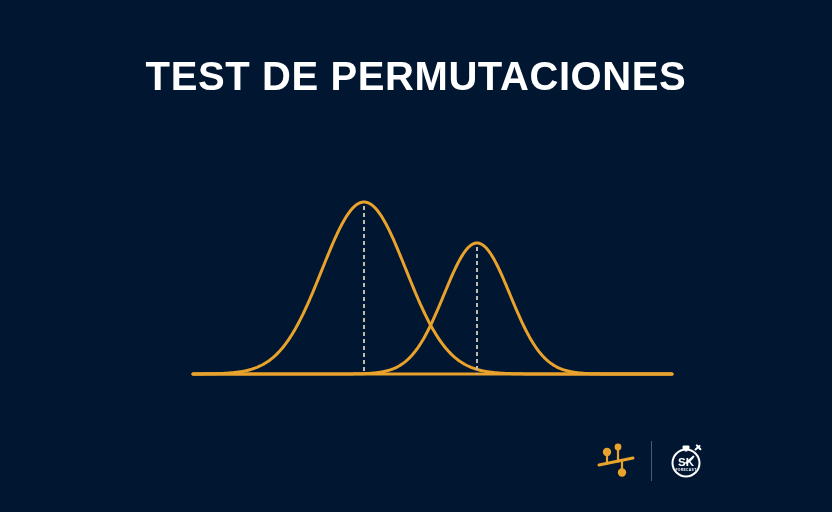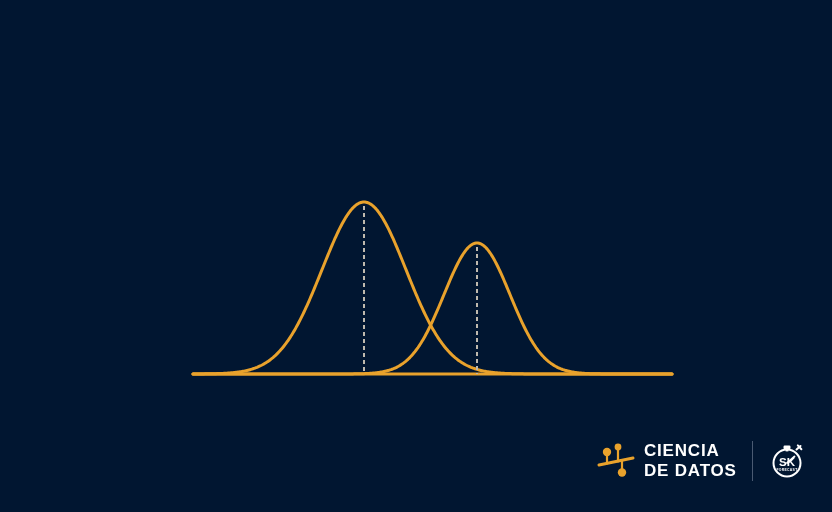--- a/index.html
+++ b/index.html
@@ -79,20 +79,21 @@
     width: 42px;
     height: 42px;
     flex: 0 0 auto;
   }
 </style>
 </head>
 <body>
 
 <div id="slide">
 
+  <div id="title">TEST DE PERMUTACIONES</div>
 
   <div id="chart-area">
     <svg id="chart-svg" width="832" height="512" viewBox="0 0 832 512">
 
       <path id="curve-1" fill="none" stroke="#E9A22C" stroke-width="3" stroke-linecap="round" stroke-linejoin="round" d="M193.0 373.96 L194.0 373.95 L195.0 373.95 L196.0 373.94 L197.0 373.94 L198.0 373.93 L199.0 373.92 L200.0 373.92 L201.0 373.91 L202.0 373.90 L203.0 373.89 L204.0 373.88 L205.0 373.87 L206.0 373.85 L207.0 373.84 L208.0 373.83 L209.0 373.81 L210.0 373.79 L211.0 373.77 L212.0 373.75 L213.0 373.73 L214.0 373.71 L215.0 373.68 L216.0 373.65 L217.0 373.62 L218.0 373.59 L219.0 373.56 L220.0 373.52 L221.0 373.48 L222.0 373.43 L223.0 373.39 L224.0 373.34 L225.0 373.28 L226.0 373.22 L227.0 373.16 L228.0 373.09 L229.0 373.02 L230.0 372.94 L231.0 372.86 L232.0 372.77 L233.0 372.67 L234.0 372.57 L235.0 372.46 L236.0 372.35 L237.0 372.22 L238.0 372.09 L239.0 371.95 L240.0 371.80 L241.0 371.64 L242.0 371.47 L243.0 371.29 L244.0 371.10 L245.0 370.89 L246.0 370.68 L247.0 370.45 L248.0 370.21 L249.0 369.95 L250.0 369.68 L251.0 369.39 L252.0 369.09 L253.0 368.77 L254.0 368.43 L255.0 368.07 L256.0 367.69 L257.0 367.30 L258.0 366.88 L259.0 366.44 L260.0 365.98 L261.0 365.50 L262.0 364.99 L263.0 364.45 L264.0 363.90 L265.0 363.31 L266.0 362.69 L267.0 362.05 L268.0 361.38 L269.0 360.68 L270.0 359.95 L271.0 359.18 L272.0 358.38 L273.0 357.55 L274.0 356.68 L275.0 355.78 L276.0 354.85 L277.0 353.87 L278.0 352.86 L279.0 351.81 L280.0 350.72 L281.0 349.59 L282.0 348.43 L283.0 347.22 L284.0 345.97 L285.0 344.67 L286.0 343.34 L287.0 341.96 L288.0 340.54 L289.0 339.08 L290.0 337.57 L291.0 336.02 L292.0 334.43 L293.0 332.79 L294.0 331.11 L295.0 329.39 L296.0 327.62 L297.0 325.81 L298.0 323.96 L299.0 322.07 L300.0 320.13 L301.0 318.16 L302.0 316.15 L303.0 314.09 L304.0 312.00 L305.0 309.88 L306.0 307.71 L307.0 305.52 L308.0 303.29 L309.0 301.03 L310.0 298.74 L311.0 296.42 L312.0 294.08 L313.0 291.71 L314.0 289.32 L315.0 286.91 L316.0 284.48 L317.0 282.04 L318.0 279.58 L319.0 277.12 L320.0 274.64 L321.0 272.16 L322.0 269.68 L323.0 267.19 L324.0 264.71 L325.0 262.24 L326.0 259.77 L327.0 257.32 L328.0 254.88 L329.0 252.46 L330.0 250.06 L331.0 247.68 L332.0 245.33 L333.0 243.01 L334.0 240.73 L335.0 238.48 L336.0 236.27 L337.0 234.11 L338.0 231.99 L339.0 229.92 L340.0 227.91 L341.0 225.95 L342.0 224.05 L343.0 222.21 L344.0 220.44 L345.0 218.73 L346.0 217.09 L347.0 215.53 L348.0 214.04 L349.0 212.63 L350.0 211.29 L351.0 210.05 L352.0 208.88 L353.0 207.80 L354.0 206.81 L355.0 205.90 L356.0 205.09 L357.0 204.37 L358.0 203.75 L359.0 203.21 L360.0 202.78 L361.0 202.44 L362.0 202.19 L363.0 202.05 L364.0 202.00 L365.0 202.05 L366.0 202.19 L367.0 202.44 L368.0 202.78 L369.0 203.21 L370.0 203.75 L371.0 204.37 L372.0 205.09 L373.0 205.90 L374.0 206.81 L375.0 207.80 L376.0 208.88 L377.0 210.05 L378.0 211.29 L379.0 212.63 L380.0 214.04 L381.0 215.53 L382.0 217.09 L383.0 218.73 L384.0 220.44 L385.0 222.21 L386.0 224.05 L387.0 225.95 L388.0 227.91 L389.0 229.92 L390.0 231.99 L391.0 234.11 L392.0 236.27 L393.0 238.48 L394.0 240.73 L395.0 243.01 L396.0 245.33 L397.0 247.68 L398.0 250.06 L399.0 252.46 L400.0 254.88 L401.0 257.32 L402.0 259.77 L403.0 262.24 L404.0 264.71 L405.0 267.19 L406.0 269.68 L407.0 272.16 L408.0 274.64 L409.0 277.12 L410.0 279.58 L411.0 282.04 L412.0 284.48 L413.0 286.91 L414.0 289.32 L415.0 291.71 L416.0 294.08 L417.0 296.42 L418.0 298.74 L419.0 301.03 L420.0 303.29 L421.0 305.52 L422.0 307.71 L423.0 309.88 L424.0 312.00 L425.0 314.09 L426.0 316.15 L427.0 318.16 L428.0 320.13 L429.0 322.07 L430.0 323.96 L431.0 325.81 L432.0 327.62 L433.0 329.39 L434.0 331.11 L435.0 332.79 L436.0 334.43 L437.0 336.02 L438.0 337.57 L439.0 339.08 L440.0 340.54 L441.0 341.96 L442.0 343.34 L443.0 344.67 L444.0 345.97 L445.0 347.22 L446.0 348.43 L447.0 349.59 L448.0 350.72 L449.0 351.81 L450.0 352.86 L451.0 353.87 L452.0 354.85 L453.0 355.78 L454.0 356.68 L455.0 357.55 L456.0 358.38 L457.0 359.18 L458.0 359.95 L459.0 360.68 L460.0 361.38 L461.0 362.05 L462.0 362.69 L463.0 363.31 L464.0 363.90 L465.0 364.45 L466.0 364.99 L467.0 365.50 L468.0 365.98 L469.0 366.44 L470.0 366.88 L471.0 367.30 L472.0 367.69 L473.0 368.07 L474.0 368.43 L475.0 368.77 L476.0 369.09 L477.0 369.39 L478.0 369.68 L479.0 369.95 L480.0 370.21 L481.0 370.45 L482.0 370.68 L483.0 370.89 L484.0 371.10 L485.0 371.29 L486.0 371.47 L487.0 371.64 L488.0 371.80 L489.0 371.95 L490.0 372.09 L491.0 372.22 L492.0 372.35 L493.0 372.46 L494.0 372.57 L495.0 372.67 L496.0 372.77 L497.0 372.86 L498.0 372.94 L499.0 373.02 L500.0 373.09 L501.0 373.16 L502.0 373.22 L503.0 373.28 L504.0 373.34 L505.0 373.39 L506.0 373.43 L507.0 373.48 L508.0 373.52 L509.0 373.56 L510.0 373.59 L511.0 373.62 L512.0 373.65 L513.0 373.68 L514.0 373.71 L515.0 373.73 L516.0 373.75 L517.0 373.77 L518.0 373.79 L519.0 373.81 L520.0 373.83 L521.0 373.84 L522.0 373.85 L523.0 373.87 L524.0 373.88 L525.0 373.89 L526.0 373.90 L527.0 373.91 L528.0 373.92 L529.0 373.92 L530.0 373.93 L531.0 373.94 L532.0 373.94 L533.0 373.95 L534.0 373.95 L535.0 373.96 L536.0 373.96 L537.0 373.96 L538.0 373.97 L539.0 373.97 L540.0 373.97 L541.0 373.98 L542.0 373.98 L543.0 373.98 L544.0 373.98 L545.0 373.98 L546.0 373.99 L547.0 373.99 L548.0 373.99 L549.0 373.99 L550.0 373.99 L551.0 373.99 L552.0 373.99 L553.0 373.99 L554.0 373.99 L555.0 373.99 L556.0 374.00 L557.0 374.00 L558.0 374.00 L559.0 374.00 L560.0 374.00 L561.0 374.00 L562.0 374.00 L563.0 374.00 L564.0 374.00 L565.0 374.00 L566.0 374.00 L567.0 374.00 L568.0 374.00 L569.0 374.00 L570.0 374.00 L571.0 374.00 L572.0 374.00 L573.0 374.00 L574.0 374.00 L575.0 374.00 L576.0 374.00 L577.0 374.00 L578.0 374.00 L579.0 374.00 L580.0 374.00 L581.0 374.00 L582.0 374.00 L583.0 374.00 L584.0 374.00 L585.0 374.00 L586.0 374.00 L587.0 374.00 L588.0 374.00 L589.0 374.00 L590.0 374.00 L591.0 374.00 L592.0 374.00 L593.0 374.00 L594.0 374.00 L595.0 374.00 L596.0 374.00 L597.0 374.00 L598.0 374.00 L599.0 374.00 L600.0 374.00 L601.0 374.00 L602.0 374.00 L603.0 374.00 L604.0 374.00 L605.0 374.00 L606.0 374.00 L607.0 374.00 L608.0 374.00 L609.0 374.00 L610.0 374.00 L611.0 374.00 L612.0 374.00 L613.0 374.00 L614.0 374.00 L615.0 374.00 L616.0 374.00 L617.0 374.00 L618.0 374.00 L619.0 374.00 L620.0 374.00 L621.0 374.00 L622.0 374.00 L623.0 374.00 L624.0 374.00 L625.0 374.00 L626.0 374.00 L627.0 374.00 L628.0 374.00 L629.0 374.00 L630.0 374.00 L631.0 374.00 L632.0 374.00 L633.0 374.00 L634.0 374.00 L635.0 374.00 L636.0 374.00 L637.0 374.00 L638.0 374.00 L639.0 374.00 L640.0 374.00 L641.0 374.00 L642.0 374.00 L643.0 374.00 L644.0 374.00 L645.0 374.00 L646.0 374.00 L647.0 374.00 L648.0 374.00 L649.0 374.00 L650.0 374.00 L651.0 374.00 L652.0 374.00 L653.0 374.00 L654.0 374.00 L655.0 374.00 L656.0 374.00 L657.0 374.00 L658.0 374.00 L659.0 374.00 L660.0 374.00 L661.0 374.00 L662.0 374.00 L663.0 374.00 L664.0 374.00 L665.0 374.00 L666.0 374.00 L667.0 374.00 L668.0 374.00 L669.0 374.00 L670.0 374.00 L671.0 374.00 L672.0 374.00"></path>
 
       <path id="curve-2" fill="none" stroke="#E9A22C" stroke-width="3" stroke-linecap="round" stroke-linejoin="round" d="M193.0 374.00 L194.0 374.00 L195.0 374.00 L196.0 374.00 L197.0 374.00 L198.0 374.00 L199.0 374.00 L200.0 374.00 L201.0 374.00 L202.0 374.00 L203.0 374.00 L204.0 374.00 L205.0 374.00 L206.0 374.00 L207.0 374.00 L208.0 374.00 L209.0 374.00 L210.0 374.00 L211.0 374.00 L212.0 374.00 L213.0 374.00 L214.0 374.00 L215.0 374.00 L216.0 374.00 L217.0 374.00 L218.0 374.00 L219.0 374.00 L220.0 374.00 L221.0 374.00 L222.0 374.00 L223.0 374.00 L224.0 374.00 L225.0 374.00 L226.0 374.00 L227.0 374.00 L228.0 374.00 L229.0 374.00 L230.0 374.00 L231.0 374.00 L232.0 374.00 L233.0 374.00 L234.0 374.00 L235.0 374.00 L236.0 374.00 L237.0 374.00 L238.0 374.00 L239.0 374.00 L240.0 374.00 L241.0 374.00 L242.0 374.00 L243.0 374.00 L244.0 374.00 L245.0 374.00 L246.0 374.00 L247.0 374.00 L248.0 374.00 L249.0 374.00 L250.0 374.00 L251.0 374.00 L252.0 374.00 L253.0 374.00 L254.0 374.00 L255.0 374.00 L256.0 374.00 L257.0 374.00 L258.0 374.00 L259.0 374.00 L260.0 374.00 L261.0 374.00 L262.0 374.00 L263.0 374.00 L264.0 374.00 L265.0 374.00 L266.0 374.00 L267.0 374.00 L268.0 374.00 L269.0 374.00 L270.0 374.00 L271.0 374.00 L272.0 374.00 L273.0 374.00 L274.0 374.00 L275.0 374.00 L276.0 374.00 L277.0 374.00 L278.0 374.00 L279.0 374.00 L280.0 374.00 L281.0 374.00 L282.0 374.00 L283.0 374.00 L284.0 374.00 L285.0 374.00 L286.0 374.00 L287.0 374.00 L288.0 374.00 L289.0 374.00 L290.0 374.00 L291.0 374.00 L292.0 374.00 L293.0 374.00 L294.0 374.00 L295.0 374.00 L296.0 374.00 L297.0 374.00 L298.0 374.00 L299.0 374.00 L300.0 374.00 L301.0 374.00 L302.0 374.00 L303.0 374.00 L304.0 374.00 L305.0 374.00 L306.0 374.00 L307.0 374.00 L308.0 374.00 L309.0 374.00 L310.0 374.00 L311.0 374.00 L312.0 374.00 L313.0 374.00 L314.0 374.00 L315.0 374.00 L316.0 374.00 L317.0 374.00 L318.0 374.00 L319.0 374.00 L320.0 374.00 L321.0 374.00 L322.0 374.00 L323.0 374.00 L324.0 374.00 L325.0 374.00 L326.0 374.00 L327.0 374.00 L328.0 374.00 L329.0 373.99 L330.0 373.99 L331.0 373.99 L332.0 373.99 L333.0 373.99 L334.0 373.99 L335.0 373.99 L336.0 373.99 L337.0 373.98 L338.0 373.98 L339.0 373.98 L340.0 373.98 L341.0 373.97 L342.0 373.97 L343.0 373.97 L344.0 373.96 L345.0 373.96 L346.0 373.95 L347.0 373.94 L348.0 373.94 L349.0 373.93 L350.0 373.92 L351.0 373.91 L352.0 373.90 L353.0 373.89 L354.0 373.87 L355.0 373.86 L356.0 373.84 L357.0 373.82 L358.0 373.80 L359.0 373.78 L360.0 373.76 L361.0 373.73 L362.0 373.70 L363.0 373.66 L364.0 373.63 L365.0 373.59 L366.0 373.54 L367.0 373.49 L368.0 373.44 L369.0 373.38 L370.0 373.32 L371.0 373.25 L372.0 373.17 L373.0 373.09 L374.0 373.00 L375.0 372.90 L376.0 372.79 L377.0 372.67 L378.0 372.54 L379.0 372.41 L380.0 372.26 L381.0 372.10 L382.0 371.92 L383.0 371.73 L384.0 371.53 L385.0 371.31 L386.0 371.08 L387.0 370.82 L388.0 370.55 L389.0 370.26 L390.0 369.94 L391.0 369.61 L392.0 369.25 L393.0 368.87 L394.0 368.46 L395.0 368.02 L396.0 367.56 L397.0 367.06 L398.0 366.54 L399.0 365.98 L400.0 365.39 L401.0 364.76 L402.0 364.10 L403.0 363.40 L404.0 362.66 L405.0 361.88 L406.0 361.06 L407.0 360.19 L408.0 359.28 L409.0 358.32 L410.0 357.32 L411.0 356.27 L412.0 355.17 L413.0 354.02 L414.0 352.82 L415.0 351.57 L416.0 350.27 L417.0 348.91 L418.0 347.51 L419.0 346.04 L420.0 344.53 L421.0 342.96 L422.0 341.33 L423.0 339.66 L424.0 337.93 L425.0 336.15 L426.0 334.31 L427.0 332.43 L428.0 330.50 L429.0 328.52 L430.0 326.49 L431.0 324.42 L432.0 322.30 L433.0 320.14 L434.0 317.95 L435.0 315.72 L436.0 313.45 L437.0 311.16 L438.0 308.84 L439.0 306.49 L440.0 304.13 L441.0 301.75 L442.0 299.35 L443.0 296.95 L444.0 294.54 L445.0 292.14 L446.0 289.73 L447.0 287.34 L448.0 284.96 L449.0 282.60 L450.0 280.26 L451.0 277.95 L452.0 275.68 L453.0 273.44 L454.0 271.25 L455.0 269.10 L456.0 267.01 L457.0 264.98 L458.0 263.01 L459.0 261.11 L460.0 259.28 L461.0 257.53 L462.0 255.86 L463.0 254.27 L464.0 252.78 L465.0 251.38 L466.0 250.08 L467.0 248.88 L468.0 247.78 L469.0 246.79 L470.0 245.91 L471.0 245.15 L472.0 244.50 L473.0 243.96 L474.0 243.54 L475.0 243.24 L476.0 243.06 L477.0 243.00 L478.0 243.06 L479.0 243.24 L480.0 243.54 L481.0 243.96 L482.0 244.50 L483.0 245.15 L484.0 245.91 L485.0 246.79 L486.0 247.78 L487.0 248.88 L488.0 250.08 L489.0 251.38 L490.0 252.78 L491.0 254.27 L492.0 255.86 L493.0 257.53 L494.0 259.28 L495.0 261.11 L496.0 263.01 L497.0 264.98 L498.0 267.01 L499.0 269.10 L500.0 271.25 L501.0 273.44 L502.0 275.68 L503.0 277.95 L504.0 280.26 L505.0 282.60 L506.0 284.96 L507.0 287.34 L508.0 289.73 L509.0 292.14 L510.0 294.54 L511.0 296.95 L512.0 299.35 L513.0 301.75 L514.0 304.13 L515.0 306.49 L516.0 308.84 L517.0 311.16 L518.0 313.45 L519.0 315.72 L520.0 317.95 L521.0 320.14 L522.0 322.30 L523.0 324.42 L524.0 326.49 L525.0 328.52 L526.0 330.50 L527.0 332.43 L528.0 334.31 L529.0 336.15 L530.0 337.93 L531.0 339.66 L532.0 341.33 L533.0 342.96 L534.0 344.53 L535.0 346.04 L536.0 347.51 L537.0 348.91 L538.0 350.27 L539.0 351.57 L540.0 352.82 L541.0 354.02 L542.0 355.17 L543.0 356.27 L544.0 357.32 L545.0 358.32 L546.0 359.28 L547.0 360.19 L548.0 361.06 L549.0 361.88 L550.0 362.66 L551.0 363.40 L552.0 364.10 L553.0 364.76 L554.0 365.39 L555.0 365.98 L556.0 366.54 L557.0 367.06 L558.0 367.56 L559.0 368.02 L560.0 368.46 L561.0 368.87 L562.0 369.25 L563.0 369.61 L564.0 369.94 L565.0 370.26 L566.0 370.55 L567.0 370.82 L568.0 371.08 L569.0 371.31 L570.0 371.53 L571.0 371.73 L572.0 371.92 L573.0 372.10 L574.0 372.26 L575.0 372.41 L576.0 372.54 L577.0 372.67 L578.0 372.79 L579.0 372.90 L580.0 373.00 L581.0 373.09 L582.0 373.17 L583.0 373.25 L584.0 373.32 L585.0 373.38 L586.0 373.44 L587.0 373.49 L588.0 373.54 L589.0 373.59 L590.0 373.63 L591.0 373.66 L592.0 373.70 L593.0 373.73 L594.0 373.76 L595.0 373.78 L596.0 373.80 L597.0 373.82 L598.0 373.84 L599.0 373.86 L600.0 373.87 L601.0 373.89 L602.0 373.90 L603.0 373.91 L604.0 373.92 L605.0 373.93 L606.0 373.94 L607.0 373.94 L608.0 373.95 L609.0 373.96 L610.0 373.96 L611.0 373.97 L612.0 373.97 L613.0 373.97 L614.0 373.98 L615.0 373.98 L616.0 373.98 L617.0 373.98 L618.0 373.99 L619.0 373.99 L620.0 373.99 L621.0 373.99 L622.0 373.99 L623.0 373.99 L624.0 373.99 L625.0 373.99 L626.0 374.00 L627.0 374.00 L628.0 374.00 L629.0 374.00 L630.0 374.00 L631.0 374.00 L632.0 374.00 L633.0 374.00 L634.0 374.00 L635.0 374.00 L636.0 374.00 L637.0 374.00 L638.0 374.00 L639.0 374.00 L640.0 374.00 L641.0 374.00 L642.0 374.00 L643.0 374.00 L644.0 374.00 L645.0 374.00 L646.0 374.00 L647.0 374.00 L648.0 374.00 L649.0 374.00 L650.0 374.00 L651.0 374.00 L652.0 374.00 L653.0 374.00 L654.0 374.00 L655.0 374.00 L656.0 374.00 L657.0 374.00 L658.0 374.00 L659.0 374.00 L660.0 374.00 L661.0 374.00 L662.0 374.00 L663.0 374.00 L664.0 374.00 L665.0 374.00 L666.0 374.00 L667.0 374.00 L668.0 374.00 L669.0 374.00 L670.0 374.00 L671.0 374.00 L672.0 374.00"></path>
 
       <line id="baseline" stroke="#E9A22C" stroke-width="3" stroke-linecap="round" x1="193" y1="374" x2="672" y2="374"></line>
 
@@ -107,24 +108,20 @@
     <svg id="brand-mark" viewBox="0 0 40 40">
       <line x1="3" y1="24" x2="37" y2="17" stroke="#E9A22C" stroke-width="3" stroke-linecap="round"></line>
       <line x1="11" y1="22.5" x2="11" y2="12" stroke="#E9A22C" stroke-width="2.2" stroke-linecap="round"></line>
       <line x1="22" y1="20.5" x2="22" y2="7" stroke="#E9A22C" stroke-width="2.2" stroke-linecap="round"></line>
       <line x1="26" y1="19.5" x2="26" y2="31" stroke="#E9A22C" stroke-width="2.2" stroke-linecap="round"></line>
       <circle cx="11" cy="11" r="4.2" fill="#E9A22C"></circle>
       <circle cx="22" cy="6" r="3.4" fill="#E9A22C"></circle>
       <circle cx="26" cy="31.5" r="4.2" fill="#E9A22C"></circle>
     </svg>
 
-    <div id="brand-text">
-      <div>CIENCIA</div>
-      <div>DE DATOS</div>
-    </div>
 
     <div id="brand-divider"></div>
 
     <svg id="brand-badge" viewBox="0 0 42 42">
       <circle cx="21" cy="23" r="13.5" fill="none" stroke="#FFFFFF" stroke-width="2"></circle>
       <rect x="17.5" y="5.5" width="7" height="3.6" rx="1.2" fill="#FFFFFF"></rect>
       <rect x="19.6" y="8.4" width="2.8" height="3" fill="#FFFFFF"></rect>
       <line x1="30.5" y1="9.5" x2="34.5" y2="6" stroke="#FFFFFF" stroke-width="2" stroke-linecap="round"></line>
       <line x1="31.8" y1="5.4" x2="35.4" y2="9.2" stroke="#FFFFFF" stroke-width="2" stroke-linecap="round"></line>
       <line x1="21" y1="23" x2="28.5" y2="16.5" stroke="#FFFFFF" stroke-width="1.8" stroke-linecap="round"></line>

